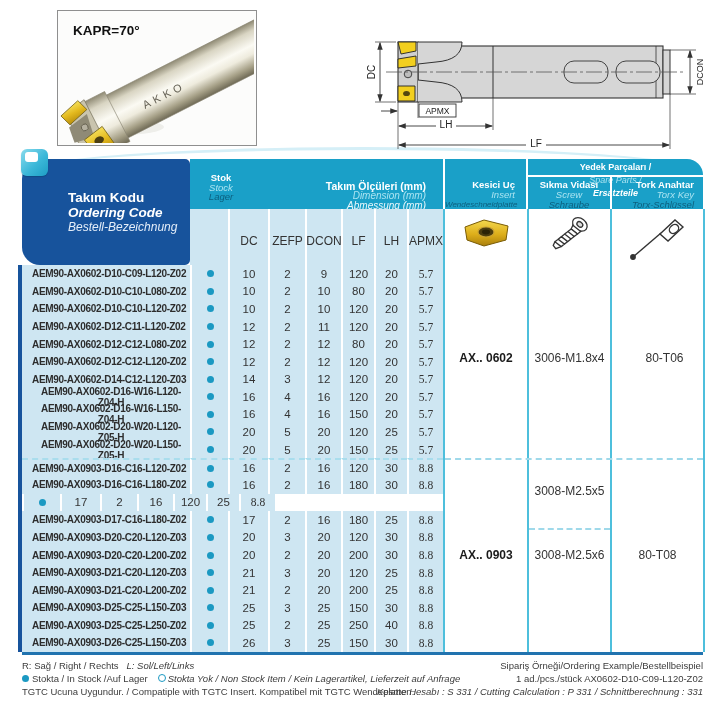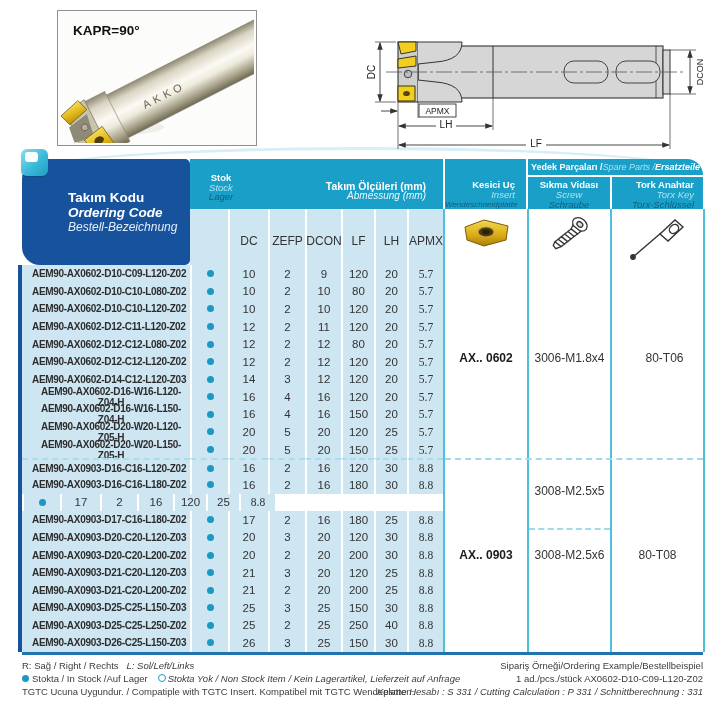--- a/index.html
+++ b/index.html
@@ -76,21 +76,21 @@
   .lg-dot{display:inline-block;width:7px;height:7px;border-radius:50%;background:#1b99c2;margin:0 3px 0 0;}
   .lg-ring{display:inline-block;width:6px;height:6px;border-radius:50%;border:1.5px solid #1b99c2;margin:0 2px 0 10px;}
   .it{font-style:italic;}
 </style>
 </head>
 <body>
 
 <div id="page">
 
   <div id="photo-box">
-    <div id="kapr">KAPR=90°</div>
+    <div id="kapr">KAPR=70°</div>
     <svg width="196" height="132" viewBox="0 0 196 132">
       <defs>
         <linearGradient id="shk" x1="0" y1="0" x2="0" y2="1">
           <stop offset="0" stop-color="#8f8a74"></stop>
             <stop offset="0.18" stop-color="#d9d5c3"></stop>
           <stop offset="0.45" stop-color="#fbfaf3"></stop>
             <stop offset="0.62" stop-color="#eeebdd"></stop>
           <stop offset="0.85" stop-color="#a59f86"></stop>
             <stop offset="1" stop-color="#6e6955"></stop>
         </linearGradient>
@@ -183,30 +183,31 @@
   </div>
 
   <div id="teal-band">
     <div class="hstack" id="stok-h">
       <span class="hb">Stok</span>
       <span class="hi1">Stock</span>
       <span class="hi2">Lager</span>
     </div>
     <div class="hstack" id="dims-h">
       <span class="hb">Takım Ölçüleri (mm)</span>
+      <span class="hi1">Dimension (mm)</span>
       <span class="hi2" style="color:#eaf7fb">Abmessung (mm)</span>
     </div>
     <div class="wline-v" style="left:253px;top:0;height:50px;"></div>
     <div class="hstack" id="kesici-h">
       <span class="hb">Kesici Uç</span>
       <span class="hi1">Insert</span>
       <span class="hi2">Wendeschneidplatte</span>
     </div>
     <div class="wline-v" style="left:336px;top:0;height:50px;"></div>
-    <div id="yedek-h" class="hstack" style="flex-direction:row;justify-content:center;">
+    <div id="yedek-h" class="hstack" style="flex-direction:column;justify-content:center;">
       <span class="hb">Yedek Parçaları / </span>
       <span class="hi1">Spare Parts / </span>
       <span class="hb" style="font-style:italic">Ersatzteile</span>
     </div>
     <div class="wline-h" style="left:338px;top:16px;width:175px;"></div>
     <div class="hstack" id="screw-h">
       <span class="hb">Sıkma Vidası</span>
       <span class="hi1">Screw</span>
       <span class="hi2">Schraube</span>
     </div>

